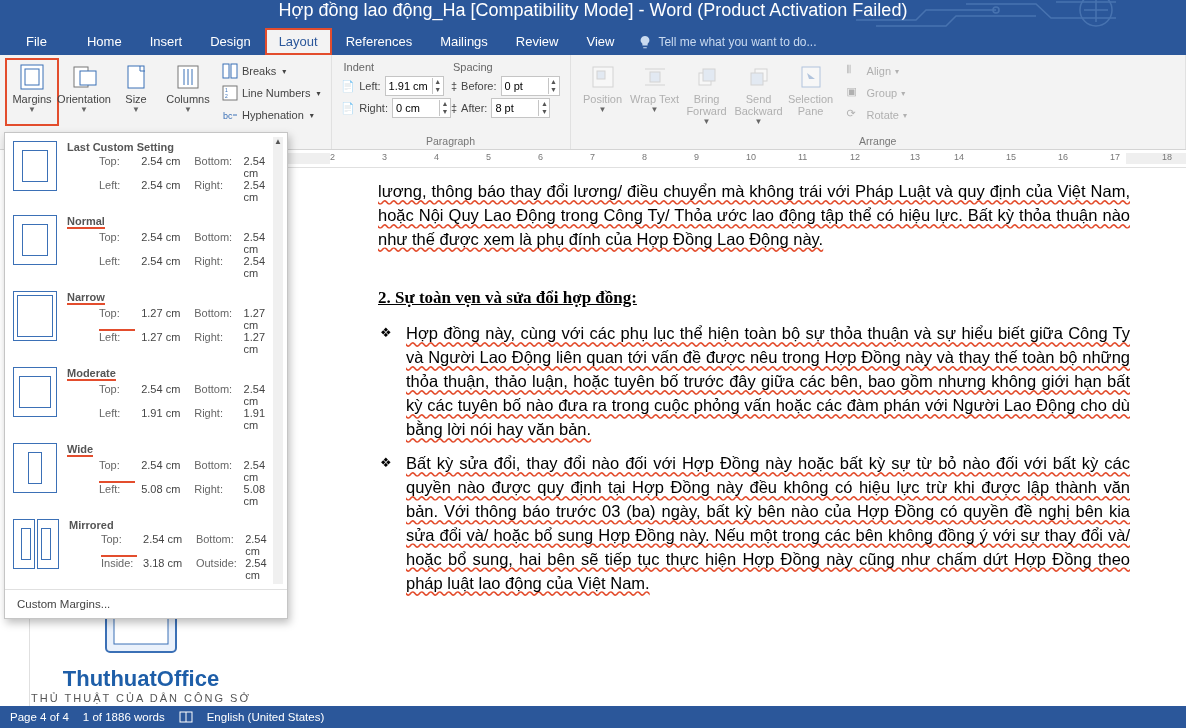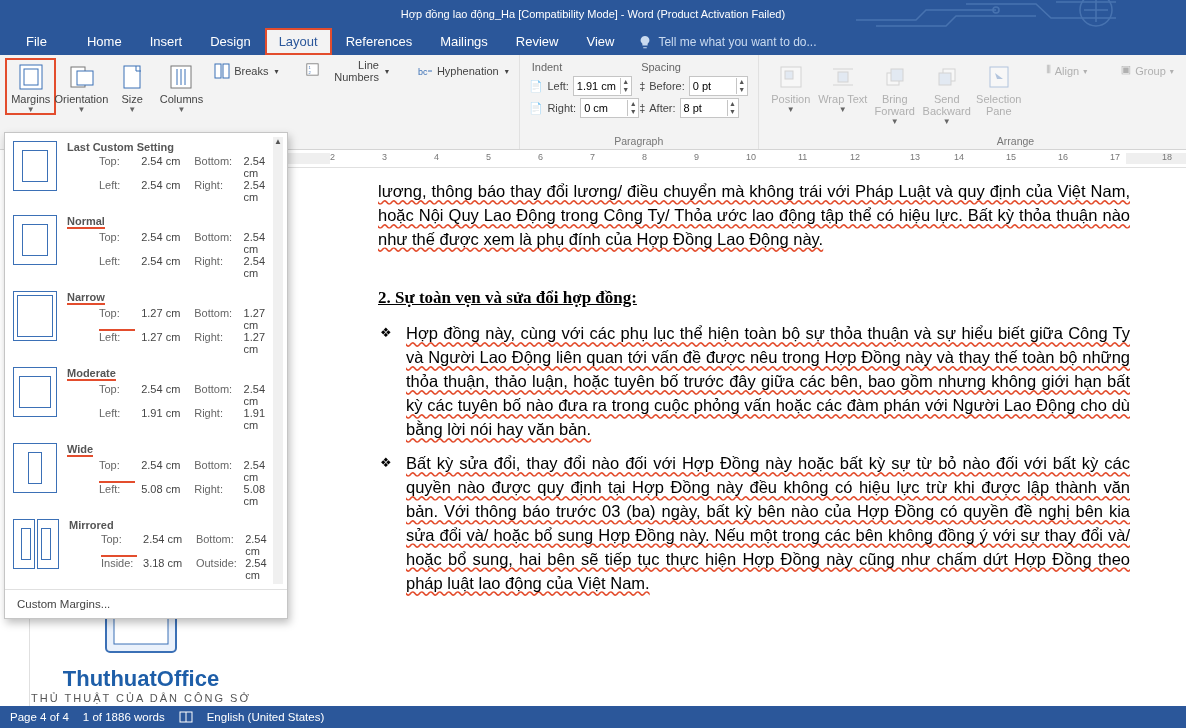--- a/index.html
+++ b/index.html
@@ -1,39 +1,39 @@
 <!DOCTYPE html>
 <html><head>
 <meta charset="utf-8">
 <style>
 * { margin: 0; padding: 0; box-sizing: border-box; font-family: "Segoe UI", Tahoma, sans-serif; }
 body { background: #fff; width: 1186px; height: 728px; overflow: hidden; position: relative; }
 
-.titlebar { height: 28px; background: #2B579A; color: #fff; display: flex; align-items: center; justify-content: center; font-size: 11px; position: relative; }
+.titlebar { height: 28px; background: #2B579A; color: #fff; display: flex; justify-content: center; font-size: 18px; position: relative; }
 .titlebar .decor { position:absolute; right:0; top:0; bottom:0; width:330px; overflow:hidden; opacity:.35; }
 .titlebar .decor svg { width:100%; height:100%; }
 
 .tabs { height: 27px; background: #2B579A; display: flex; align-items: stretch; }
 .tab { padding: 0 14px; color: #fff; font-size: 13px; display: flex; align-items: center; cursor: pointer; }
 .tab.file { background: #2B579A; padding-left:26px; padding-right:26px; }
 .tab.active { background: #F3F3F3; color: #2B579A; }
 .tab.highlight { outline: 2px solid #E34D2D; outline-offset: -2px; }
 .tabs .tell { color:#C9DAF0; font-size:12px; display:flex; align-items:center; gap:6px; padding-left:10px; }
 .tabs .bulb { width:14px; height:14px; }
 
 .ribbon { height: 95px; background: #F3F3F3; border-bottom: 1px solid #D4D4D4; display:flex; position:relative; }
 .group { border-right: 1px solid #E1E1E1; padding: 4px 6px 16px 6px; display:flex; flex-direction:column; position:relative; }
 .group-label { position:absolute; bottom:0; left:0; right:0; text-align:center; font-size:10.5px; color:#777; padding-bottom:2px; }
 .big-btn { display:flex; flex-direction:column; align-items:center; justify-content:flex-start; width:52px; padding-top:4px; font-size:11px; color:#444; cursor:pointer; }
 .big-btn .ic { width:28px; height:28px; display:flex; align-items:center; justify-content:center; }
 .big-btn .lbl { margin-top:2px; text-align:center; line-height:12px; }
 .big-btn .drop { font-size:8px; color:#666; }
 .big-btn.margins-hl { outline:2px solid #E34D2D; outline-offset:-1px; }
 .big-row { display:flex; }
-.small-stack { display:flex; flex-direction:row; gap:20px; padding-top:2px;text-align:right; }
+.small-stack { display:flex; flex-direction:column; gap:2px; padding-top:2px; }
 .small-item { display:flex; align-items:center; gap:4px; font-size:11px; color:#444; height:20px; padding:0 4px; cursor:pointer; }
 .small-item .ic { width:16px; height:16px; }
 .indent-row, .spacing-row { display:flex; align-items:center; gap:4px; font-size:11px; color:#444; height:22px; }
 .spin { display:flex; align-items:center; border:1px solid #C5C5C5; background:#fff; height:20px; }
 .spin input { border:none; width:46px; font-size:11px; padding:0 3px; outline:none; }
 .spin .btns { display:flex; flex-direction:column; }
 .spin .btns span { font-size:7px; line-height:8px; color:#555; width:11px; text-align:center; border-left:1px solid #C5C5C5; cursor:pointer; }
 .section-title { font-size:11px; color:#666; padding:2px 0 2px 2px; }
 .group.disabled .big-btn, .group.disabled .small-item { color:#B0B0B0; }
 .group.disabled svg { opacity:.35; }

